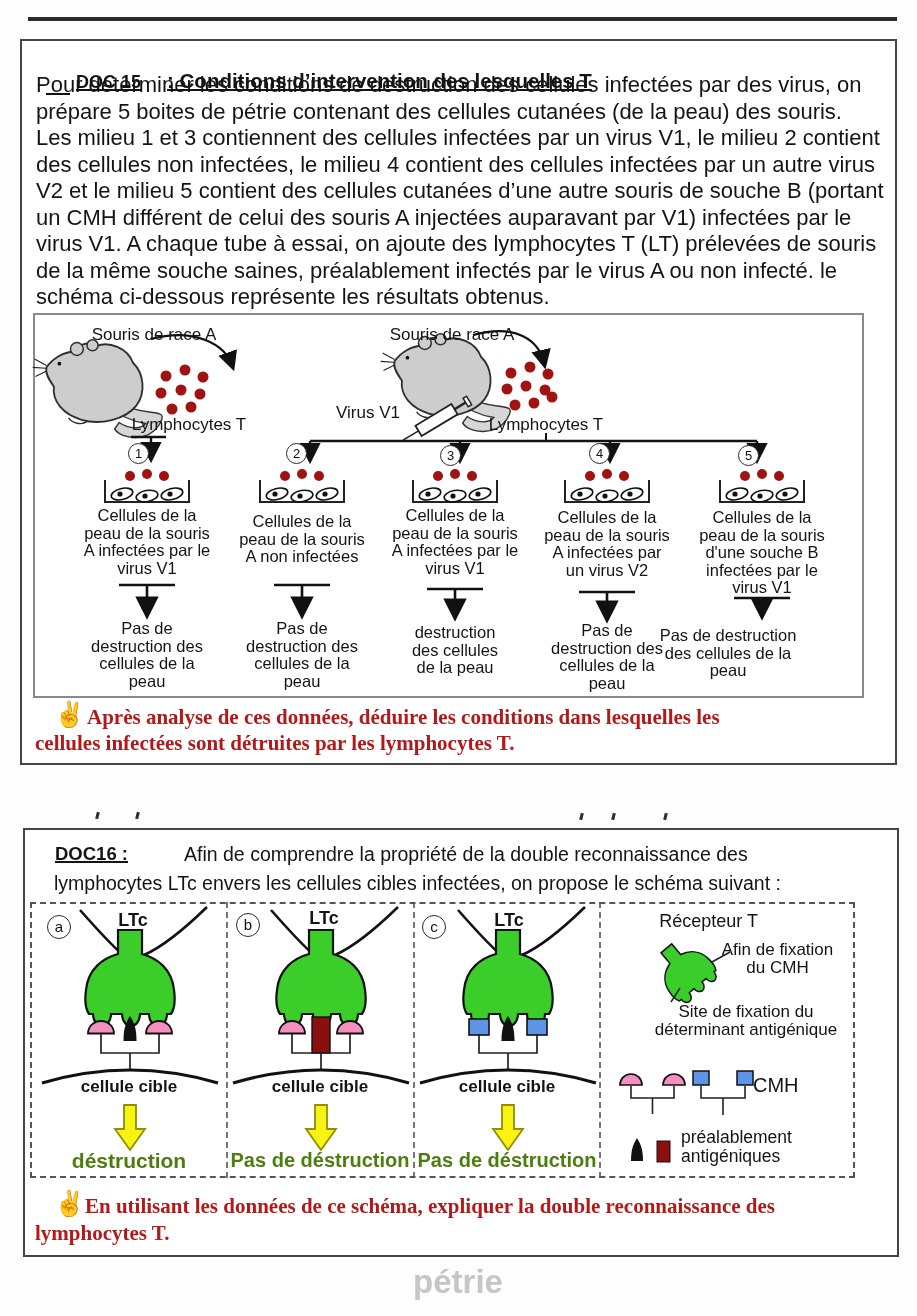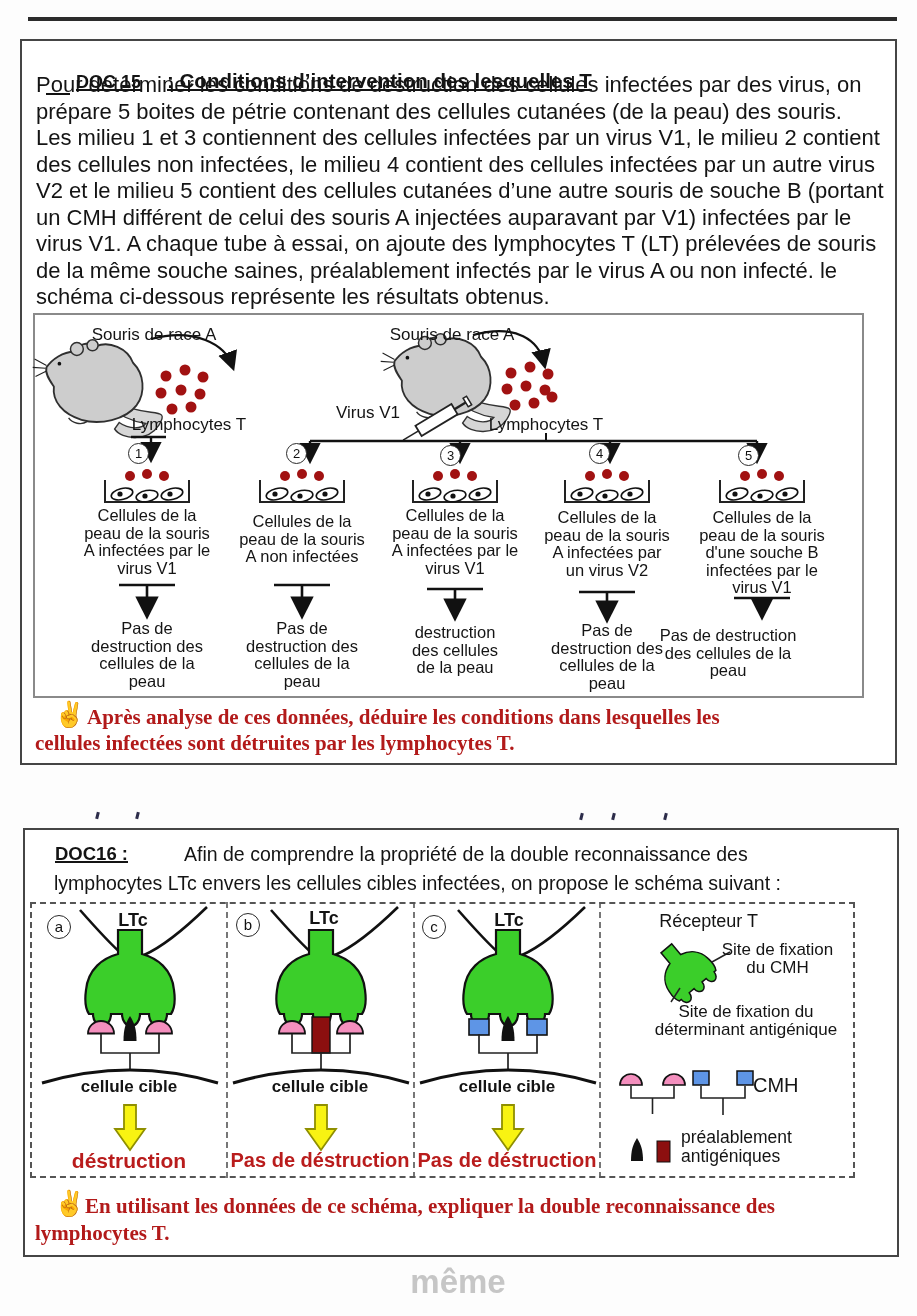--- a/index.html
+++ b/index.html
@@ -2,21 +2,21 @@
 <html><head>
 <meta charset="utf-8">
 <style>
   html,body{margin:0;padding:0;}
   body{width:917px;height:1316px;position:relative;background:#fdfdfd;font-family:"Liberation Sans",sans-serif;overflow:hidden;}
   .t{position:absolute;color:#141414;font-family:"Liberation Sans",sans-serif;white-space:pre-line;}
   .ctr{text-align:center;}
   .b{font-weight:bold;}
   .box{position:absolute;border:2px solid #454545;background:#fff;}
   .redq{font-family:"Liberation Serif",serif;font-weight:bold;color:#B21A1A;}
-  .res{color:#b91c1c;font-weight:bold;}
+  .res{color:#4d7c0f;font-weight:bold;}
   .circ{position:absolute;width:19px;height:19px;border:1.5px solid #2a2a2a;border-radius:50%;background:#fff;
         font-size:13px;line-height:19px;text-align:center;color:#111;}
   .lcirc{position:absolute;width:22px;height:22px;border:1.5px solid #2a2a2a;border-radius:50%;background:#fff;
         font-size:15px;line-height:22px;text-align:center;color:#111;}
   .ul{text-decoration:underline;text-decoration-thickness:2px;}
   .mark{position:absolute;width:3px;height:7px;background:#2c2c4a;transform:rotate(14deg);}
   svg{position:absolute;overflow:visible;}
 </style>
 </head>
 <body>
@@ -337,28 +337,28 @@
 
 <div class="t b ctr" style="left:64px;top:1077px;width:130px;font-size:17px;">cellule cible</div>
 <div class="t b ctr" style="left:255px;top:1077px;width:130px;font-size:17px;">cellule cible</div>
 <div class="t b ctr" style="left:442px;top:1077px;width:130px;font-size:17px;">cellule cible</div>
 
 <div class="t res ctr" style="left:34px;top:1149px;width:190px;font-size:21px;">déstruction</div>
 <div class="t res ctr" style="left:224px;top:1149px;width:192px;font-size:20px;">Pas de déstruction</div>
 <div class="t res ctr" style="left:407px;top:1149px;width:200px;font-size:20px;">Pas de déstruction</div>
 
 <div class="t" style="left:618px;top:911px;width:140px;font-size:18px;text-align:right;">Récepteur  T</div>
-<div class="t ctr" style="left:700px;top:941px;width:155px;font-size:17px;line-height:18px;">Site de fixation
+<div class="t ctr" style="left:700px;top:941px;width:155px;font-size:17px;line-height:18px;">Afin de fixation
 du CMH</div>
 <div class="t ctr" style="left:636px;top:1003px;width:220px;font-size:17px;line-height:18px;">Site de fixation du
 déterminant antigénique</div>
 <div class="t" style="left:753px;top:1074px;width:100px;font-size:20px;">CMH</div>
 <div class="t" style="left:681px;top:1128px;width:150px;font-size:17.5px;line-height:19px;">préalablement
 antigéniques</div>
 
 <span class="t redq" style="left:54px;top:1189px;font-size:25px;">✌</span>
 <div class="t redq" style="left:35px;top:1193px;width:832px;font-size:21px;line-height:27px;text-indent:50px;">En utilisant les données de ce schéma, expliquer la double reconnaissance des
 lymphocytes T.</div>
 
 <div class="t ctr" style="left:358px;top:1246px;width:200px;color:#c6c6c6;">
-  <div style="font-size:33px;font-weight:bold;line-height:36px;">même</div>
+  <div style="font-size:33px;font-weight:bold;line-height:36px;">pétrie</div>
   
 </div>
 
 </body></html>

